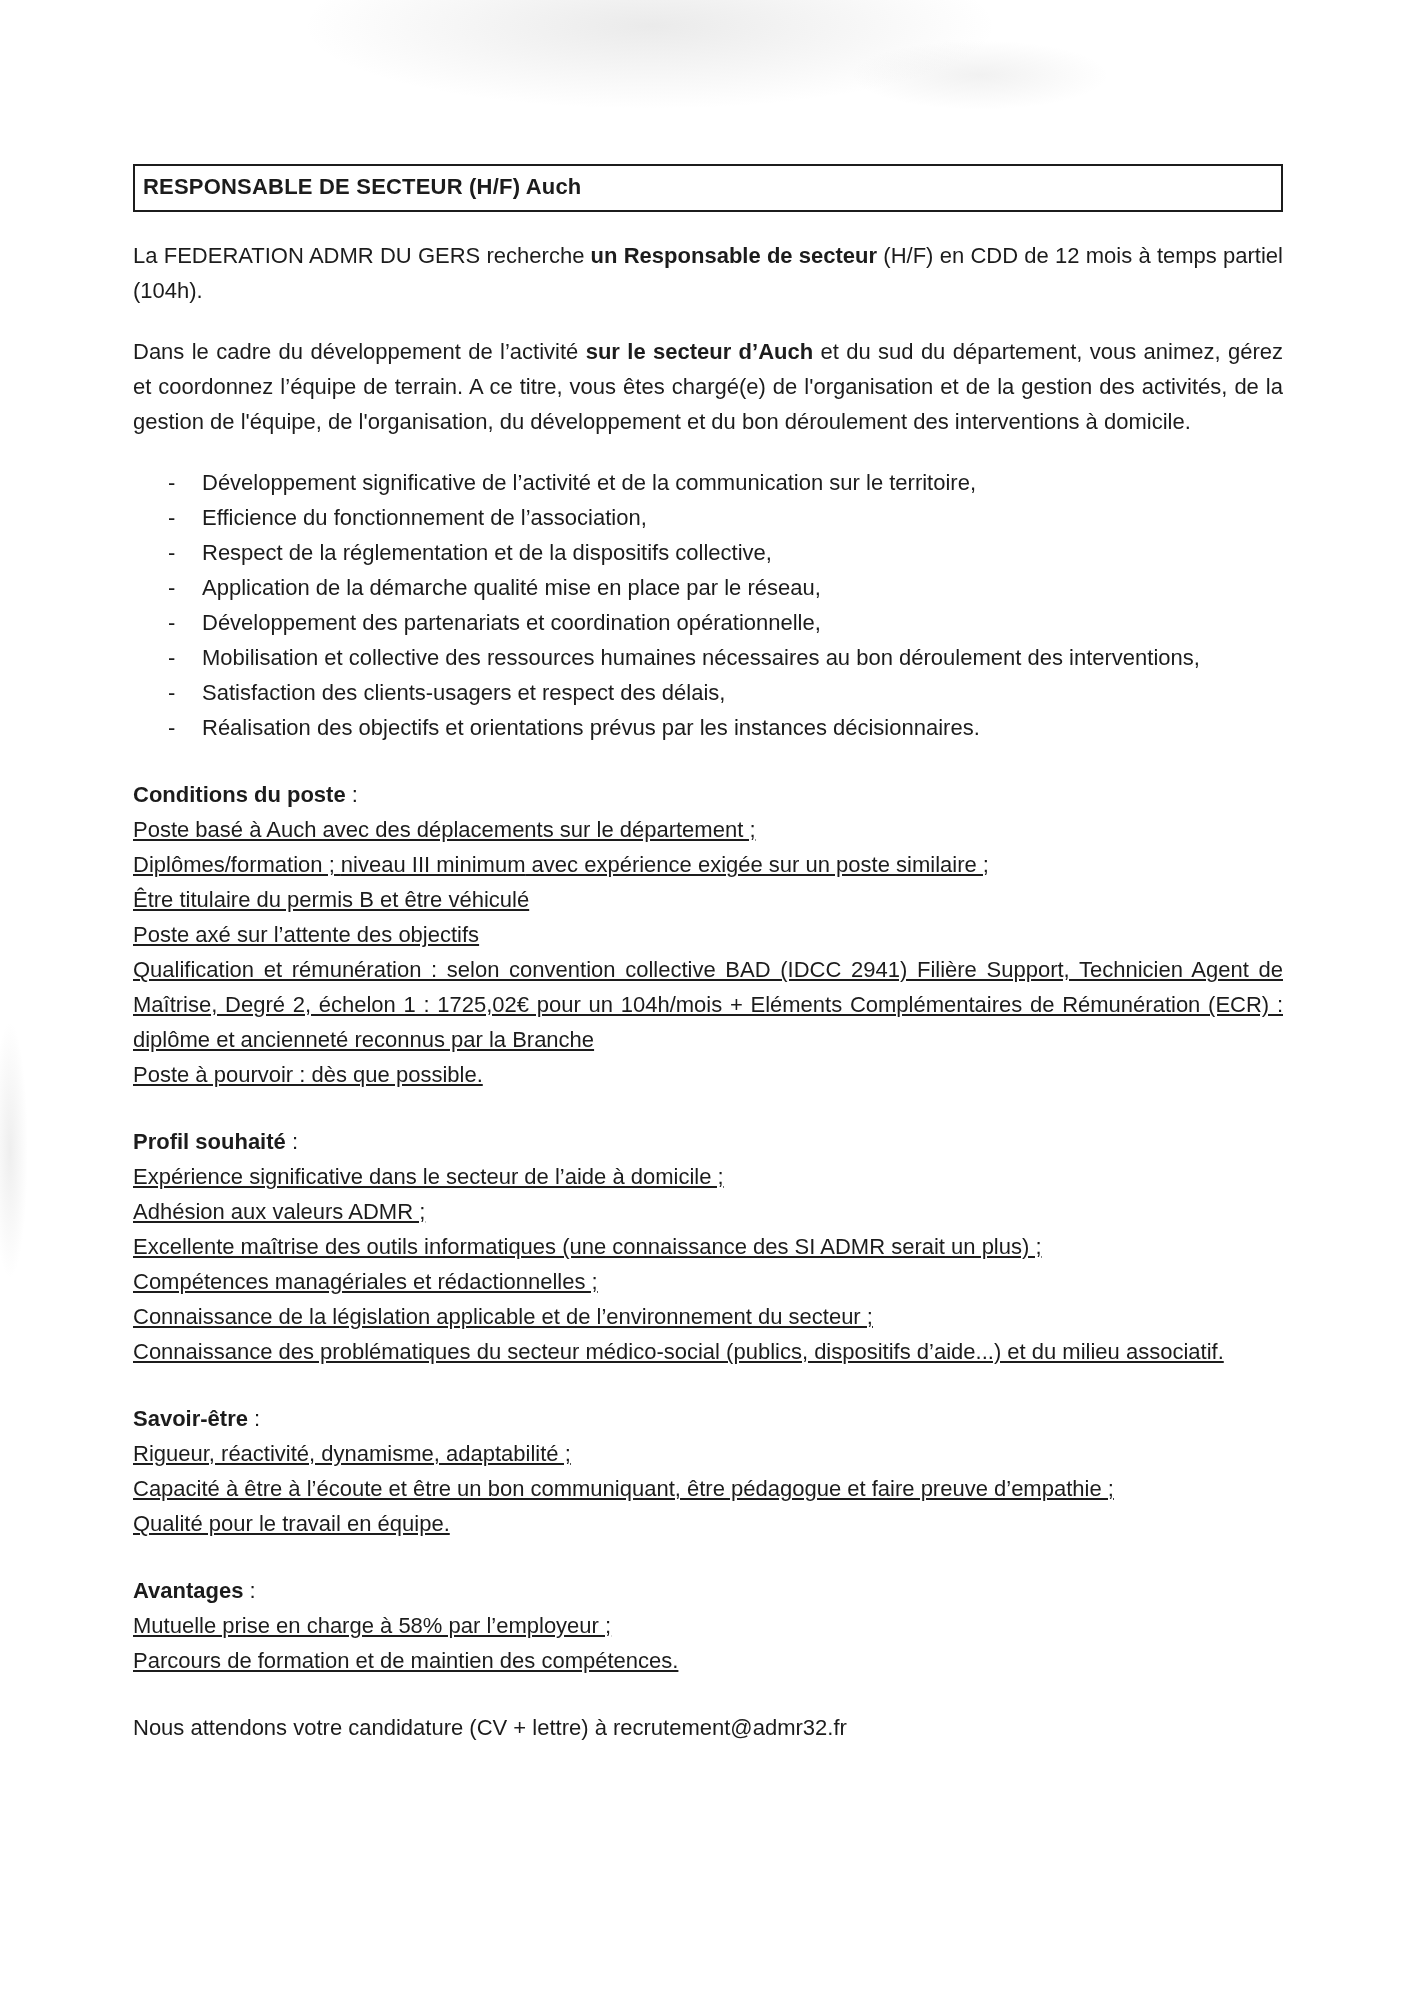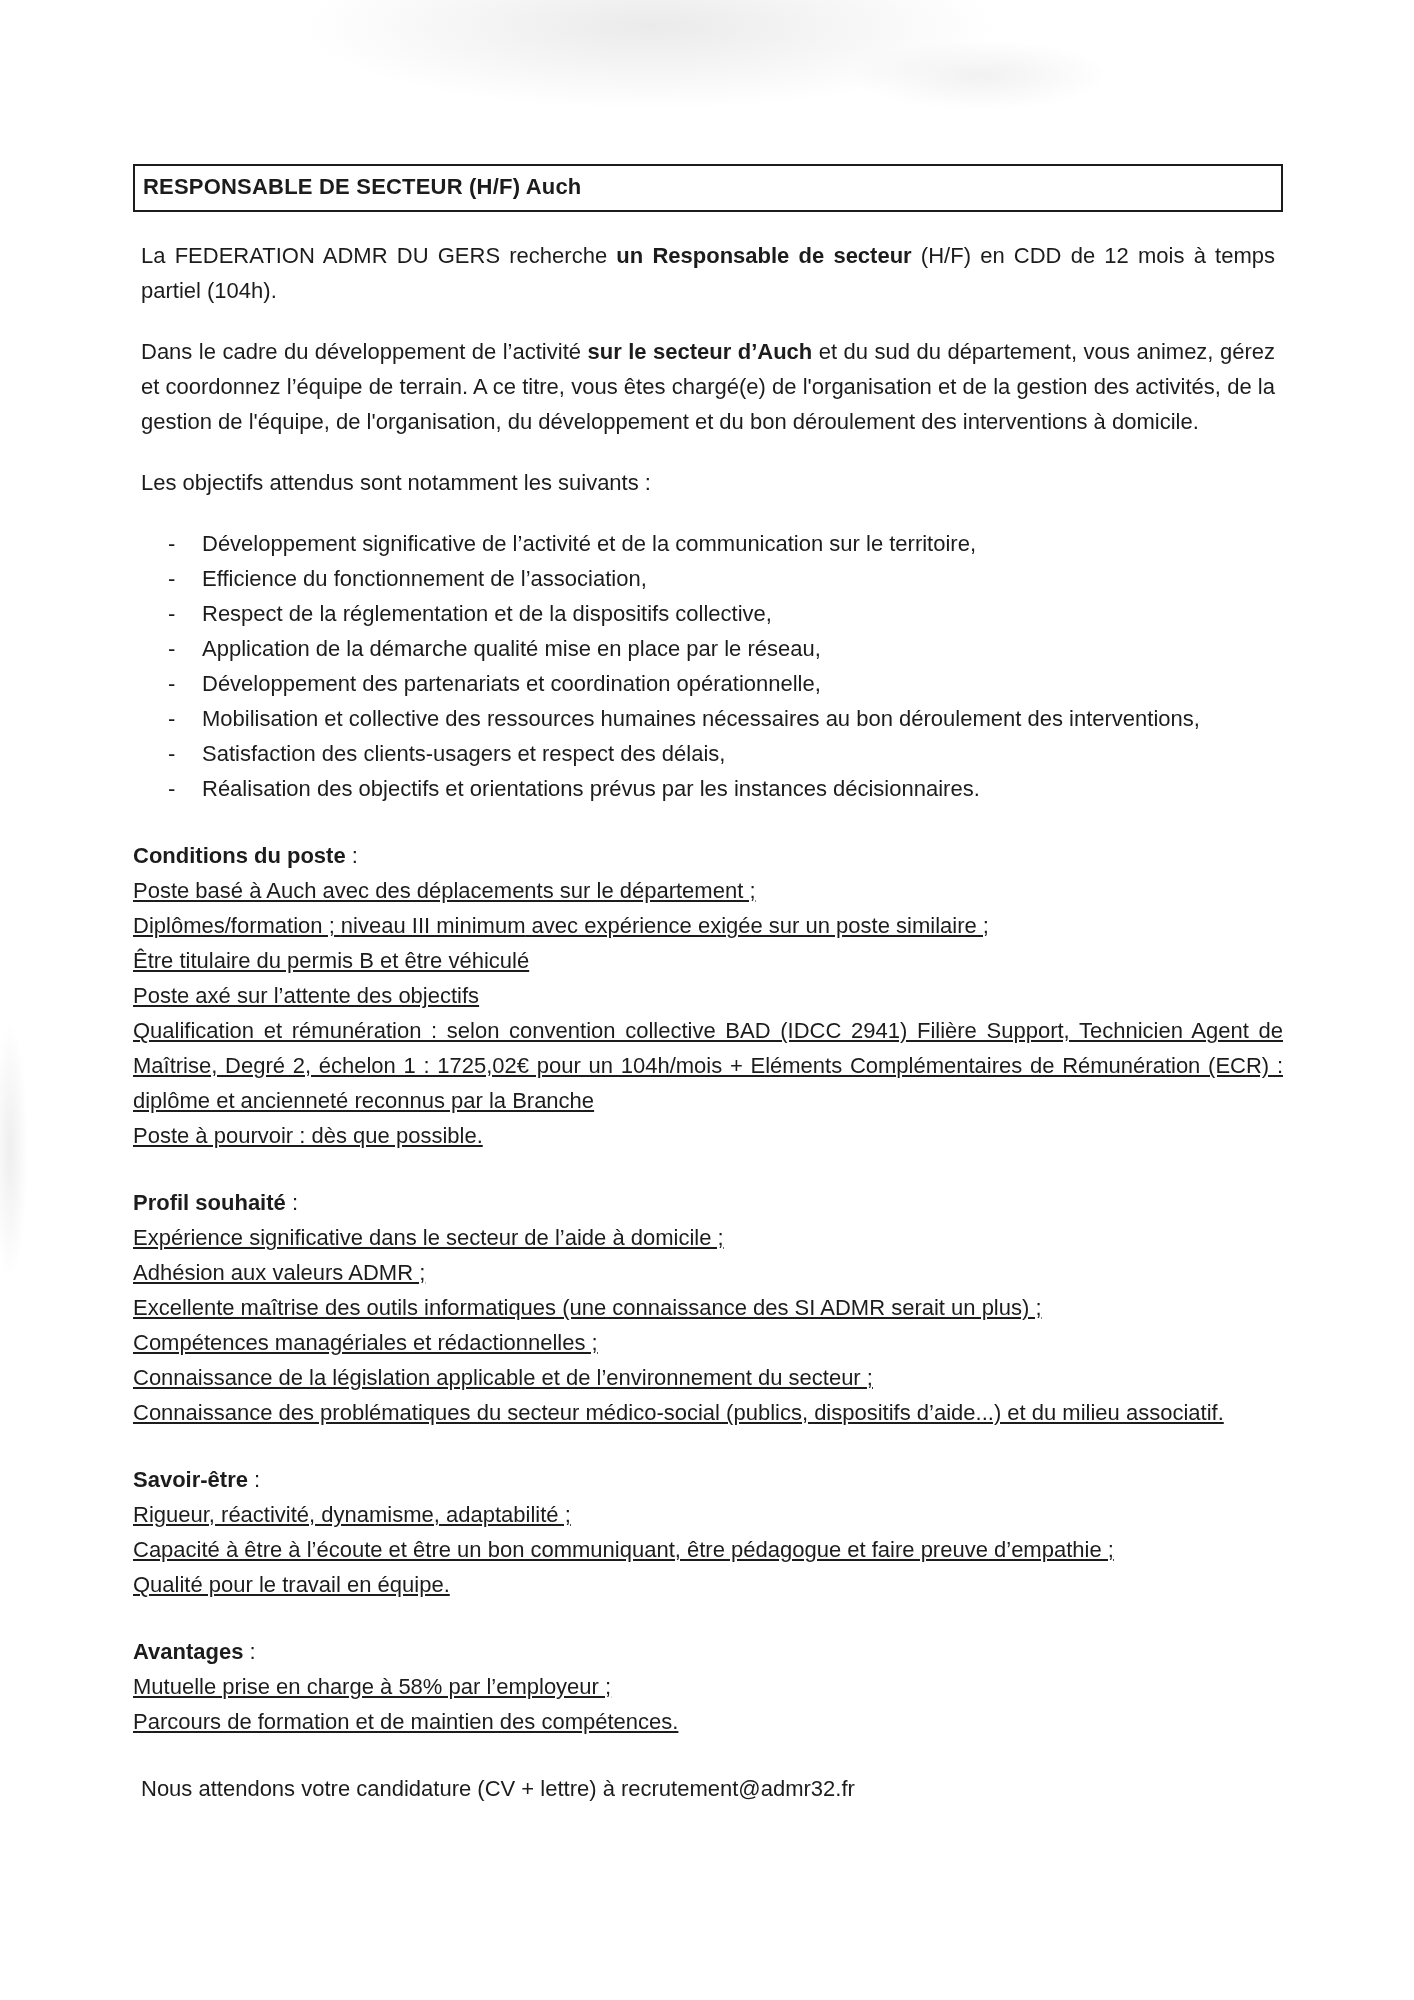--- a/index.html
+++ b/index.html
@@ -25,21 +25,21 @@
     font-size: 22px; line-height: 35px;
   }
   .title-box {
     border: 2px solid #1c1c1c;
     text-align: left;
     font-weight: 700;
     padding: 3px 8px 6px;
     margin-bottom: 26px;
     letter-spacing: .2px;
   }
-  p { margin: 0 8px 26px; text-align: justify; }
+  p { margin: 0 0 26px; text-align: justify; }
   .b { font-weight: 700; }
   .u { text-decoration: underline; }
 
   ul.dash { list-style: none; margin: 26px 0; padding: 0 0 0 69px; }
   ul.dash li { position: relative; text-align: justify; }
   ul.dash li::before { content: "-"; position: absolute; left: -34px; top: 0; }
 
   .section { margin-top: 32px; }
   .sec-head .name { font-weight: 700; }
   .line { text-align: justify; text-decoration: underline; }
@@ -57,21 +57,20 @@
 <div class="content">
 
   <div class="title-box">
     <span>RESPONSABLE DE SECTEUR (H/F) Auch</span>
   </div>
 
   <p><span>La FEDERATION ADMR DU GERS recherche </span><span class="b">un Responsable de secteur</span><span> (H/F) en CDD de 12 mois à temps partiel (104h).</span></p>
 
   <p><span>Dans le cadre du développement de l’activité </span><span class="b">sur le secteur d’Auch</span><span> et du sud du département, vous animez, gérez et coordonnez l’équipe de terrain. A ce titre, vous êtes chargé(e) de l'organisation et de la gestion des activités, de la gestion de l'équipe, de l'organisation, du développement et du bon déroulement des interventions à domicile.</span></p>
 
-  <p>Les objectifs attendus sont notamment les suivants :</p>
 
   <ul class="dash">
     <li>Développement significative de l’activité et de la communication sur le territoire,</li>
     <li>Efficience du fonctionnement de l’association,</li>
     <li>Respect de la réglementation et de la dispositifs collective,</li>
     <li>Application de la démarche qualité mise en place par le réseau,</li>
     <li>Développement des partenariats et coordination opérationnelle,</li>
     <li>Mobilisation et collective des ressources humaines nécessaires au bon déroulement des interventions,</li>
     <li>Satisfaction des clients-usagers et respect des délais,</li>
     <li>Réalisation des objectifs et orientations prévus par les instances décisionnaires.</li>

